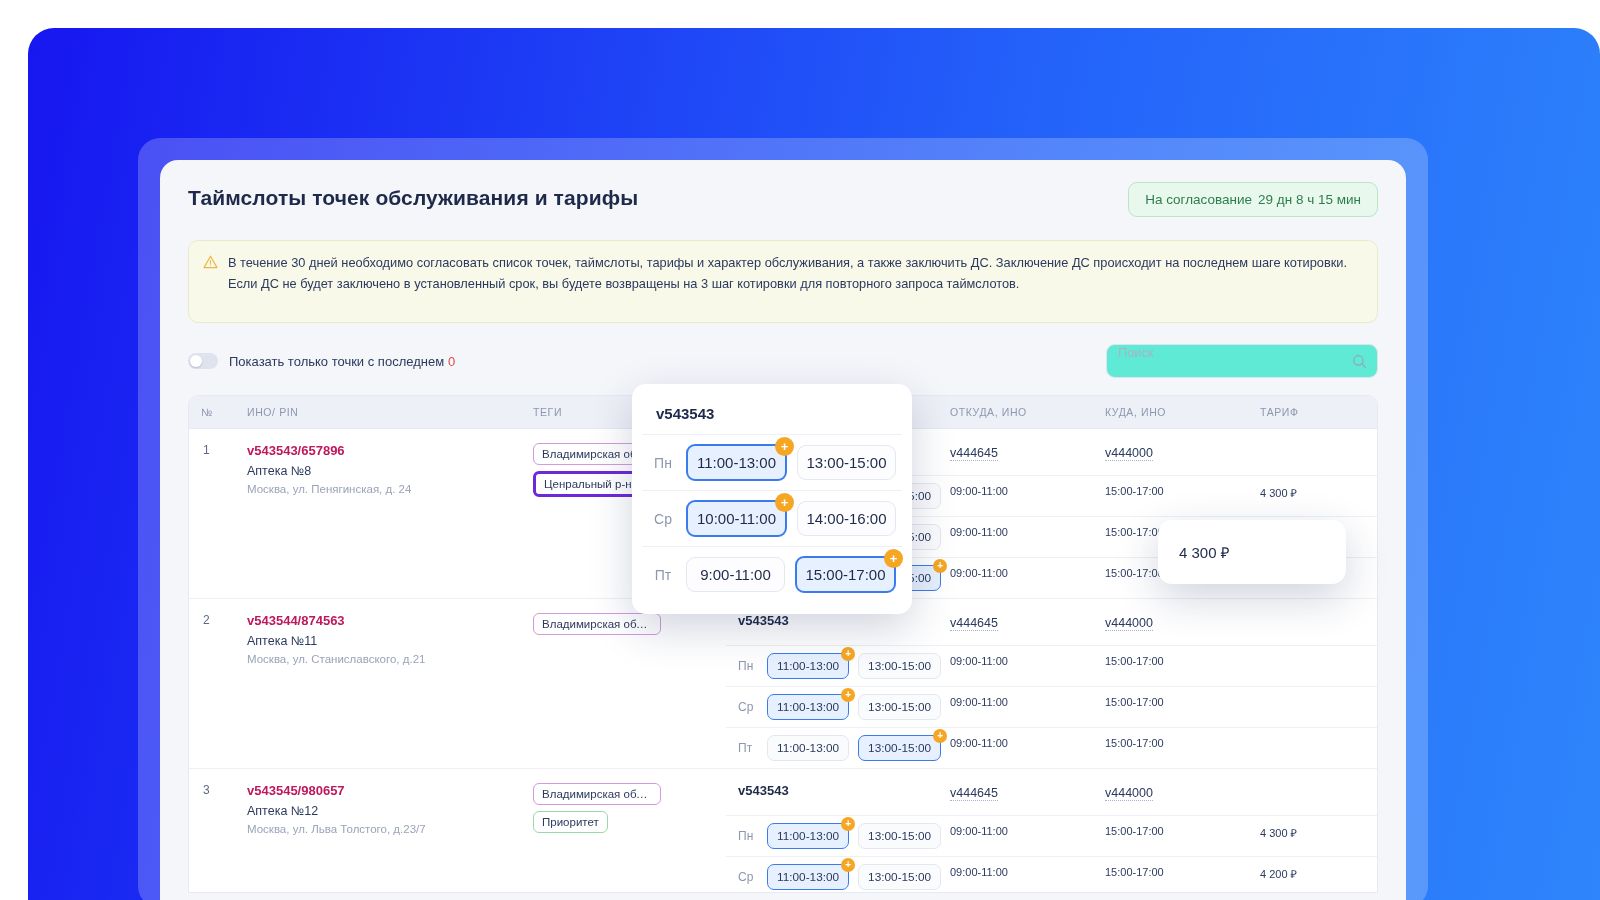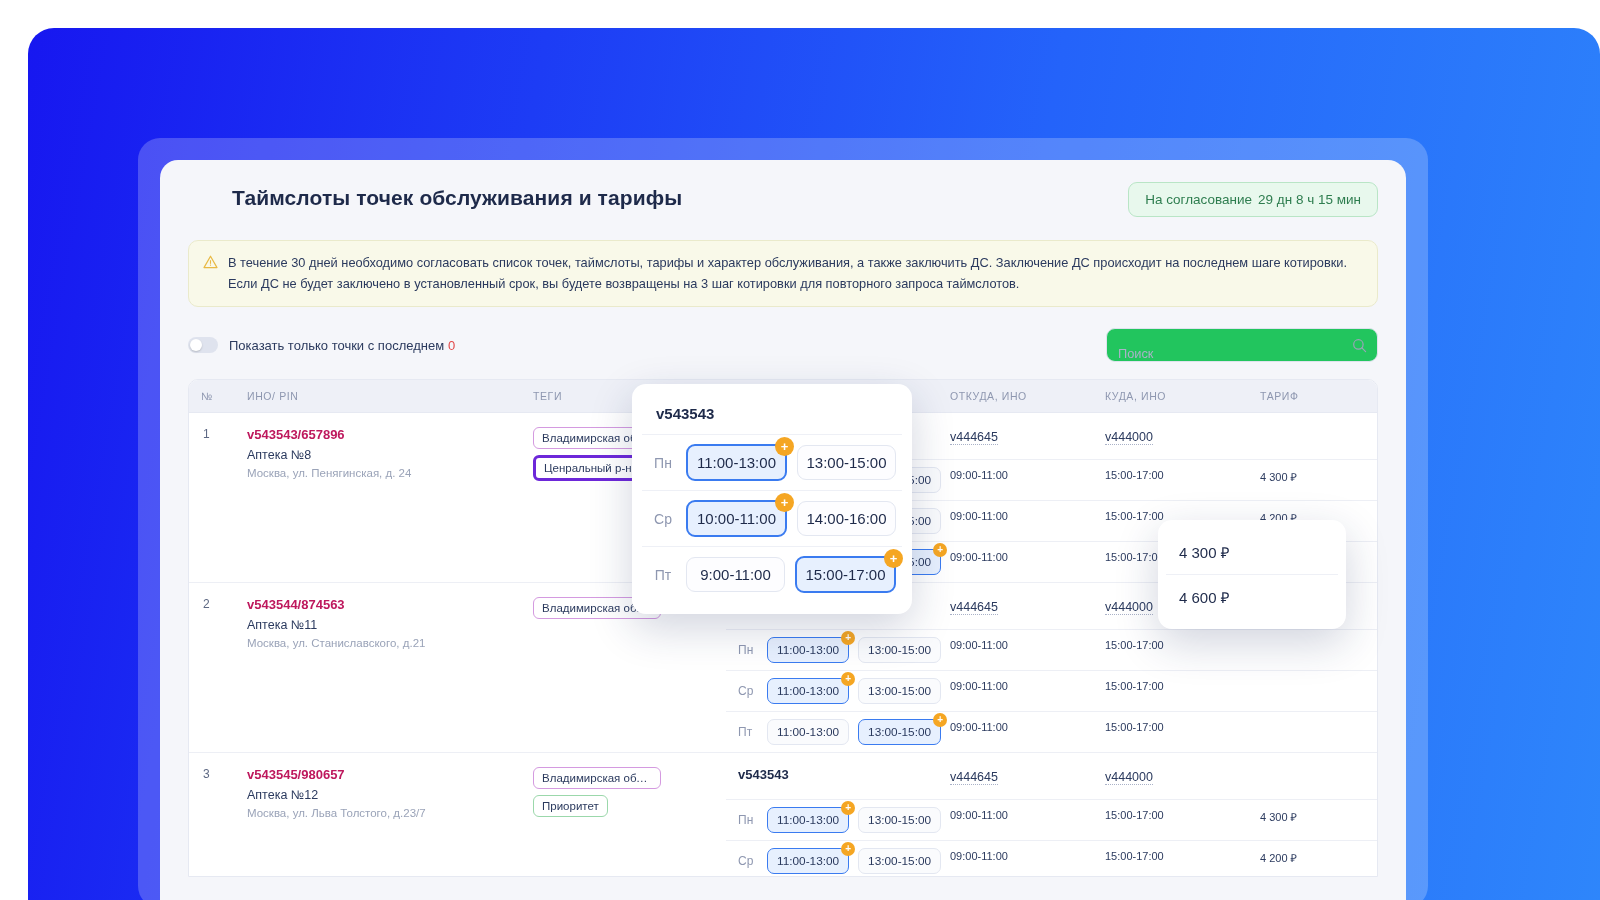--- a/index.html
+++ b/index.html
@@ -36,38 +36,38 @@
     overflow: hidden;
   }
 
   
   .panel-head {
     position: relative;
     padding: 26px 28px 0 28px;
     height: 66px;
   }
   .page-title {
-    font-size: 21px; font-weight: 700; color: #1e2a4a; letter-spacing: .1px; margin-left: 44px;
+    font-size: 21px; font-weight: 700; color: #1e2a4a; letter-spacing: .1px;
   }
   .status-badge {
     position: absolute; right: 28px; top: 22px;
     background: #e8f8ed; border: 1px solid #b9e5c6;
     border-radius: 9px;
     padding: 9px 16px;
     font-size: 13.5px; color: #2e7d4f; white-space: nowrap;
   }
   .status-badge .sb-time { font-weight: 400; margin-left: 6px; }
 
   
   .alert {
     margin: 14px 28px 0 28px;
     background: #f9f9e9;
     border: 1px solid #eaeacb;
     border-radius: 10px;
-    padding: 12px 16px 12px 14px;
+    padding: 12px 16px 28px 14px;
     display: flex; gap: 10px;
   }
   .warn-ico { flex: 0 0 auto; margin-top: 2px; }
   .alert-lines { font-size: 12.8px; line-height: 1.62; color: #2b3a5e; }
 
   
   .toolbar {
     margin: 18px 28px 0 28px;
     height: 40px;
     display: flex; align-items: center; justify-content: space-between;
@@ -80,22 +80,22 @@
   .toggle::after {
     content: ""; position: absolute; left: 2px; top: 2px;
     width: 12px; height: 12px; border-radius: 50%; background: #fff;
     box-shadow: 0 1px 2px rgba(0,0,0,.18);
   }
   .toggle-label { font-size: 13px; color: #2b3a5e; }
   .err-count { color: #e24a4a; margin-left: 4px; }
 
   .search-box {
     width: 272px; height: 34px;
-    border: 1px solid #dfe3ee; border-radius: 9px; background: #22c55e;
-    display: flex; align-items: flex-end; padding: 0 11px;
+    border: 1px solid #dfe3ee; border-radius: 9px; background: #5eead4;
+    display: flex; align-items: flex-start; padding: 0 11px;
     position: relative;
   }
   .search-box input {
     border: 0; outline: 0; background: transparent;
     font-family: "Liberation Sans", sans-serif;
     font-size: 12.8px; color: #2b3a5e; width: 100%;
   }
   .search-box input::placeholder { color: #aab2c8; }
   .search-ico { position: absolute; right: 10px; top: 9px; }
 
@@ -460,17 +460,16 @@
           <span class="ps-day">Пт</span>
           <span class="ps-chip">9:00-11:00</span>
           <span class="ps-chip sel">15:00-17:00<span class="plus">+</span></span>
         </div>
       </div>
   </div>
 
   <div class="popup-tariff">
     <div id="pt-items">
         <div class="pt-item">4 300 ₽</div>
-        <div class="pt-item">4 600 ₽</div>
       </div>
   </div>
 
 </div>
 
 </body></html>

